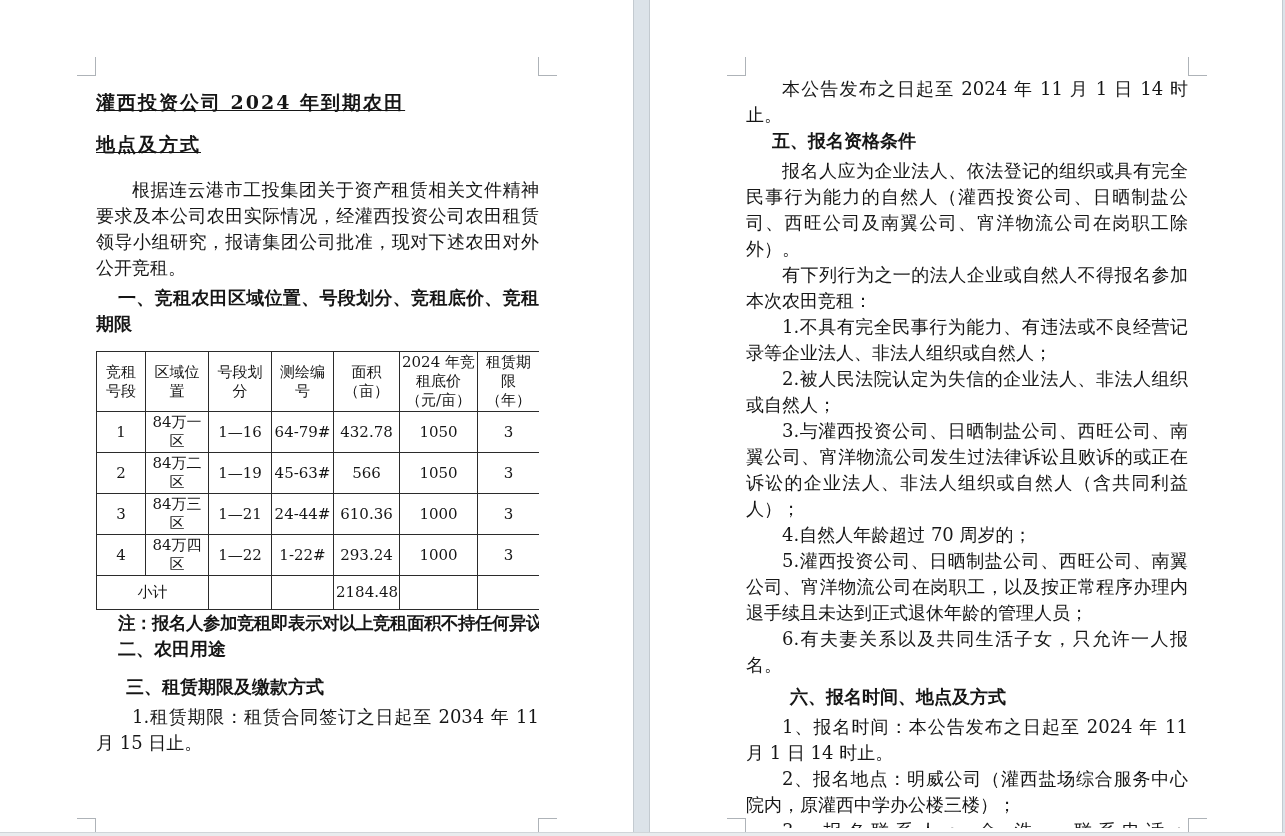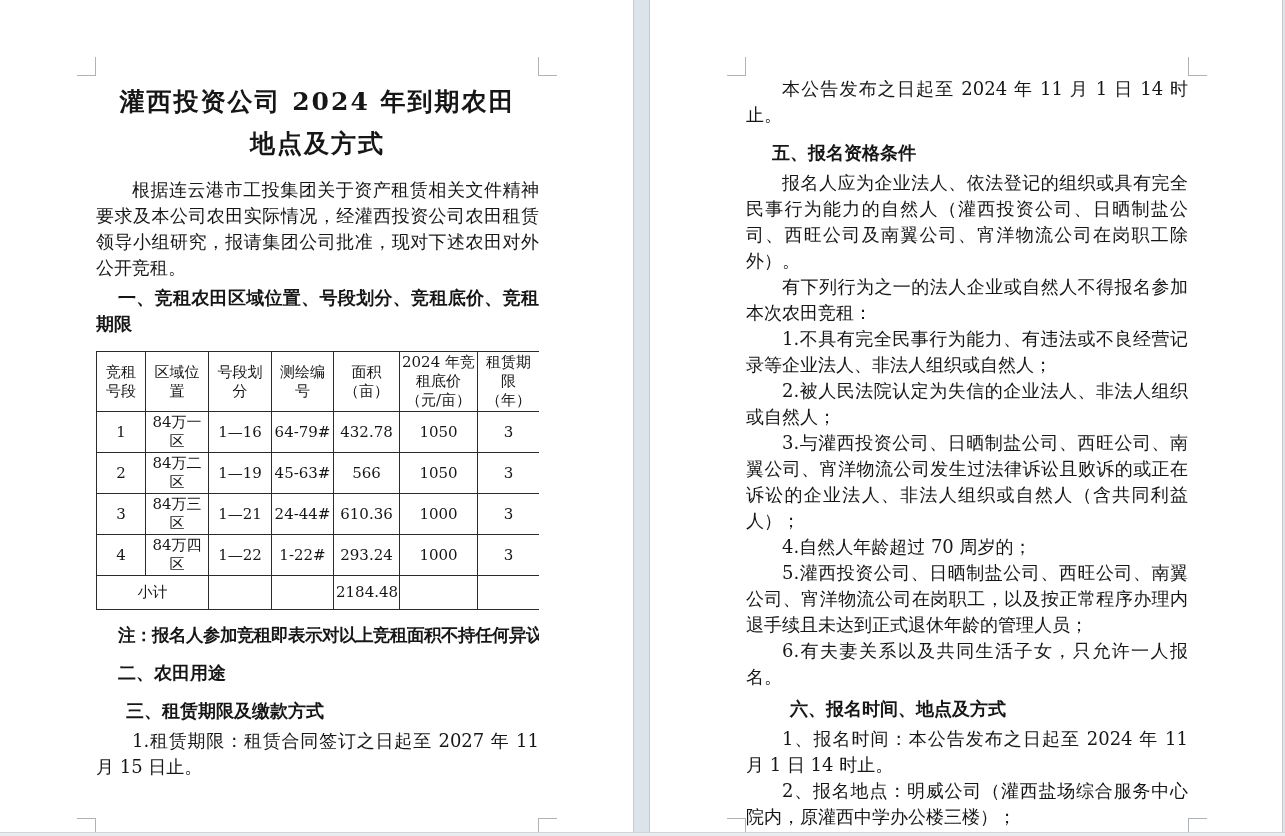--- a/index.html
+++ b/index.html
@@ -40,25 +40,25 @@
   .mark.br { left:538px; top:818px; border-left-width:1px;  border-top-width:1px; height:14px; }
 
   .content {
     position:absolute; left:96px; top:76px; width:443px; height:752px; overflow:hidden;
     font-size:18px; line-height:26px; text-align:justify;
   }
   #page2 .content { width:442px; }
 
   p, h1, h2 { margin:0; padding:0; }
   .indent { text-indent:36px; }
-  .mt2{margin-top:12px} .mt4{margin-top:4px} .mt6{margin-top:6px} .mt8{margin-top:12px}
+  .mt2{margin-top:12px} .mt4{margin-top:4px} .mt6{margin-top:6px} .mt8{margin-top:0}
 
   .title {
-    font-size:25px; line-height:42px; font-weight:bold;
-    text-align:center; letter-spacing:2px; margin-top:5px;
+    font-size:19px; line-height:42px; font-weight:bold;
+    text-align:left; letter-spacing:2px; margin-top:5px;text-decoration:underline;
   }
   .title span { display:block; }
 
   .heading { font-weight:bold; font-size:18px; line-height:26px; }
   .h-ind-a { text-indent:22px; }
   .h-ind-b { text-indent:30px; }
   .h-ind-d { text-indent:26px; }
   .h-ind-e { text-indent:44px; }
 
   .farm-table {
@@ -169,21 +169,21 @@
         </tbody>
       </table>
 
       <p class="note mt8">注：报名人参加竞租即表示对以上竞租面积不持任何异议。</p>
 
       <h2 class="heading h-ind-a mt8">二、农田用途</h2>
 
 
       <h2 class="heading h-ind-b mt2">三、租赁期限及缴款方式</h2>
 
-      <p class="indent mt4">1.租赁期限：租赁合同签订之日起至 2027 年 11 月 15 日止。</p>
+      <p class="indent mt4">1.租赁期限：租赁合同签订之日起至 2034 年 11 月 15 日止。</p>
 
     </div>
   </section>
 
   <div class="divider"></div>
 
   <section class="page" id="page2">
     <i class="mark tl"></i>
     <i class="mark tr"></i>
     <i class="mark bl"></i>

